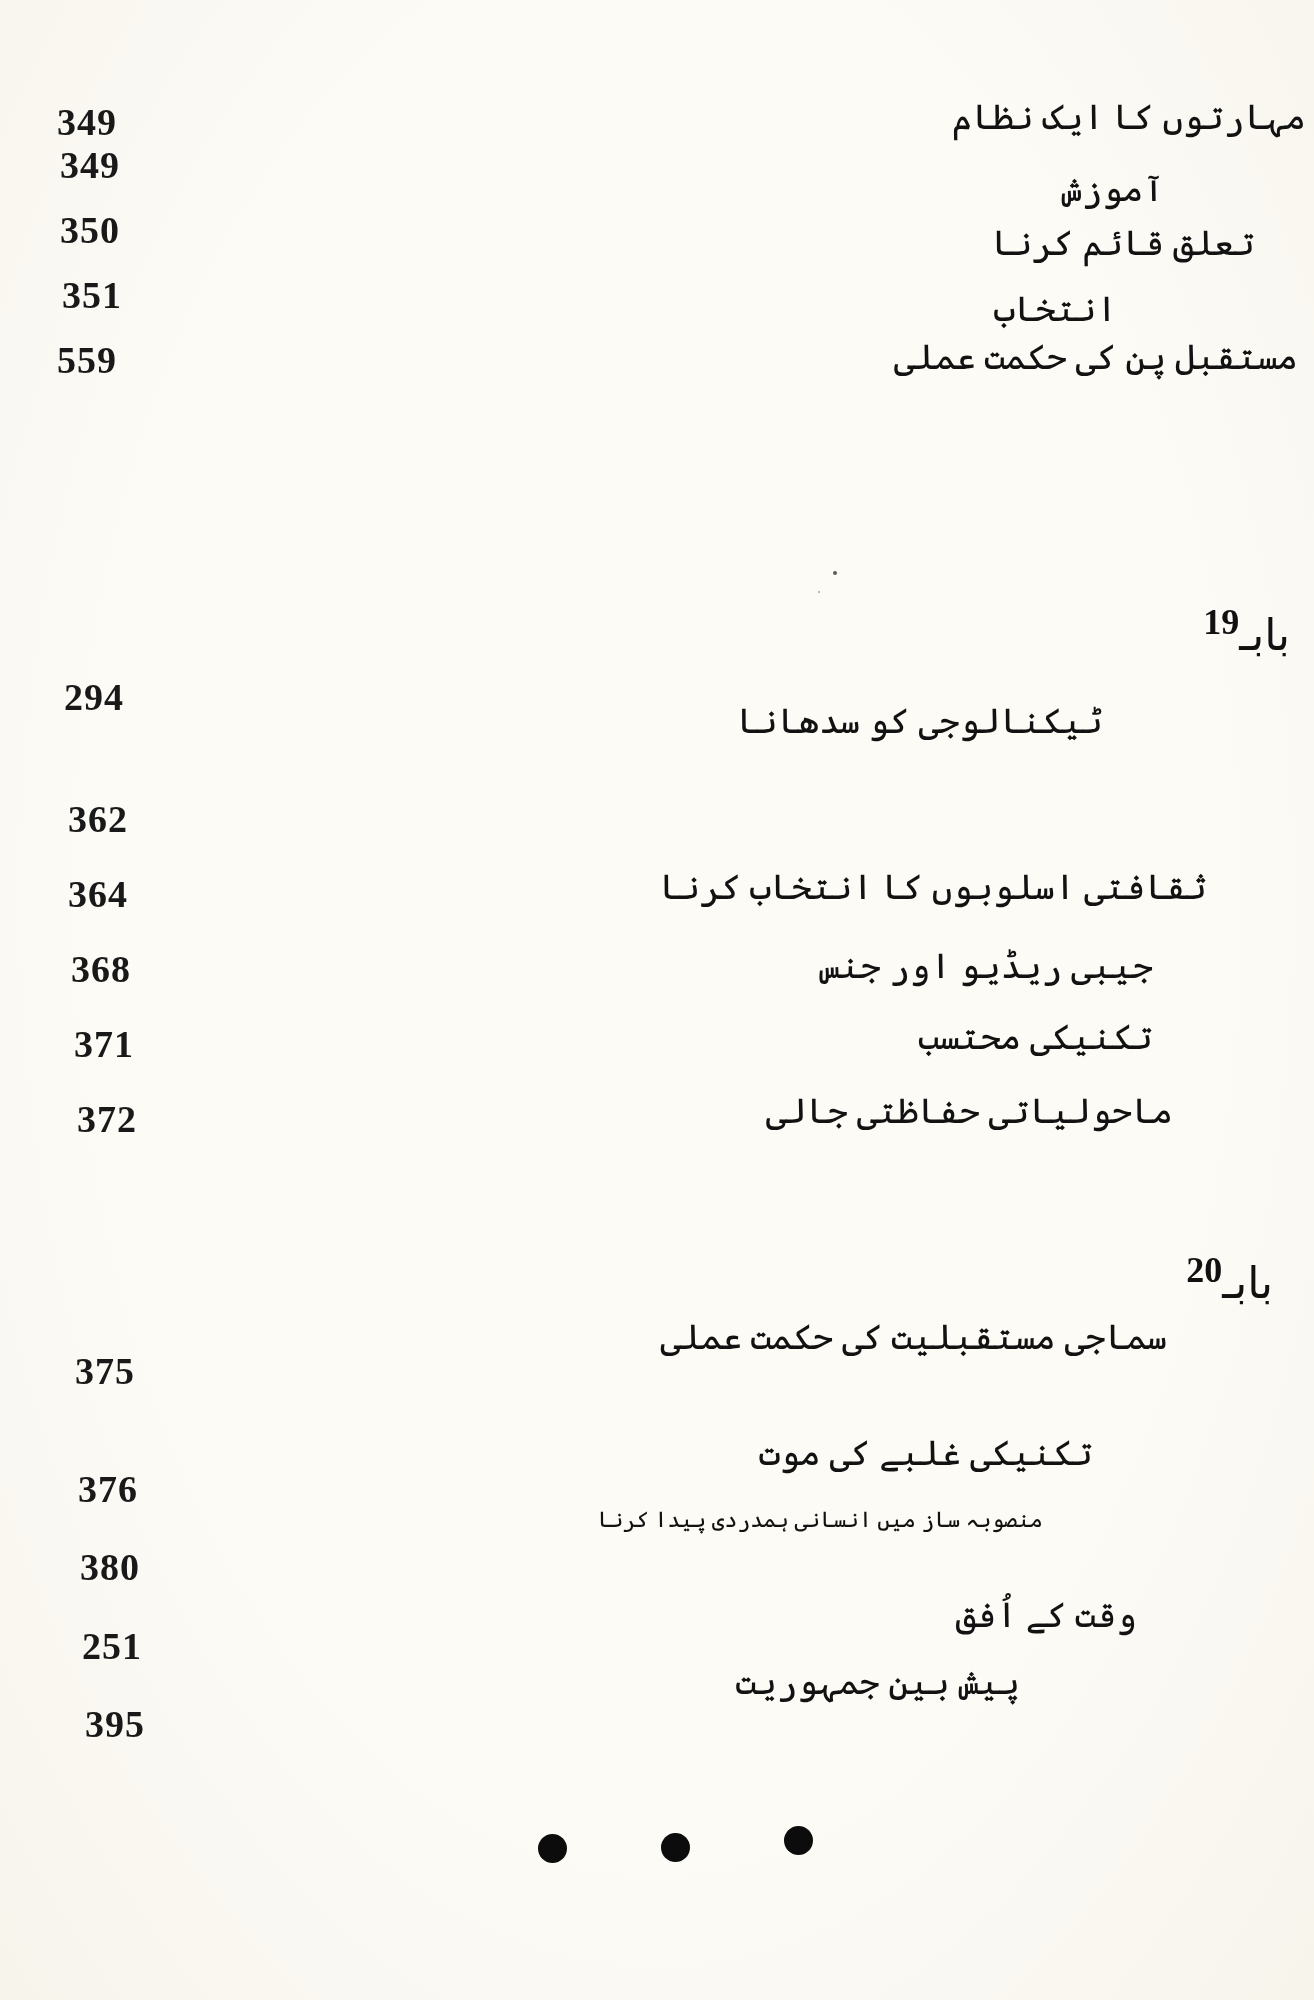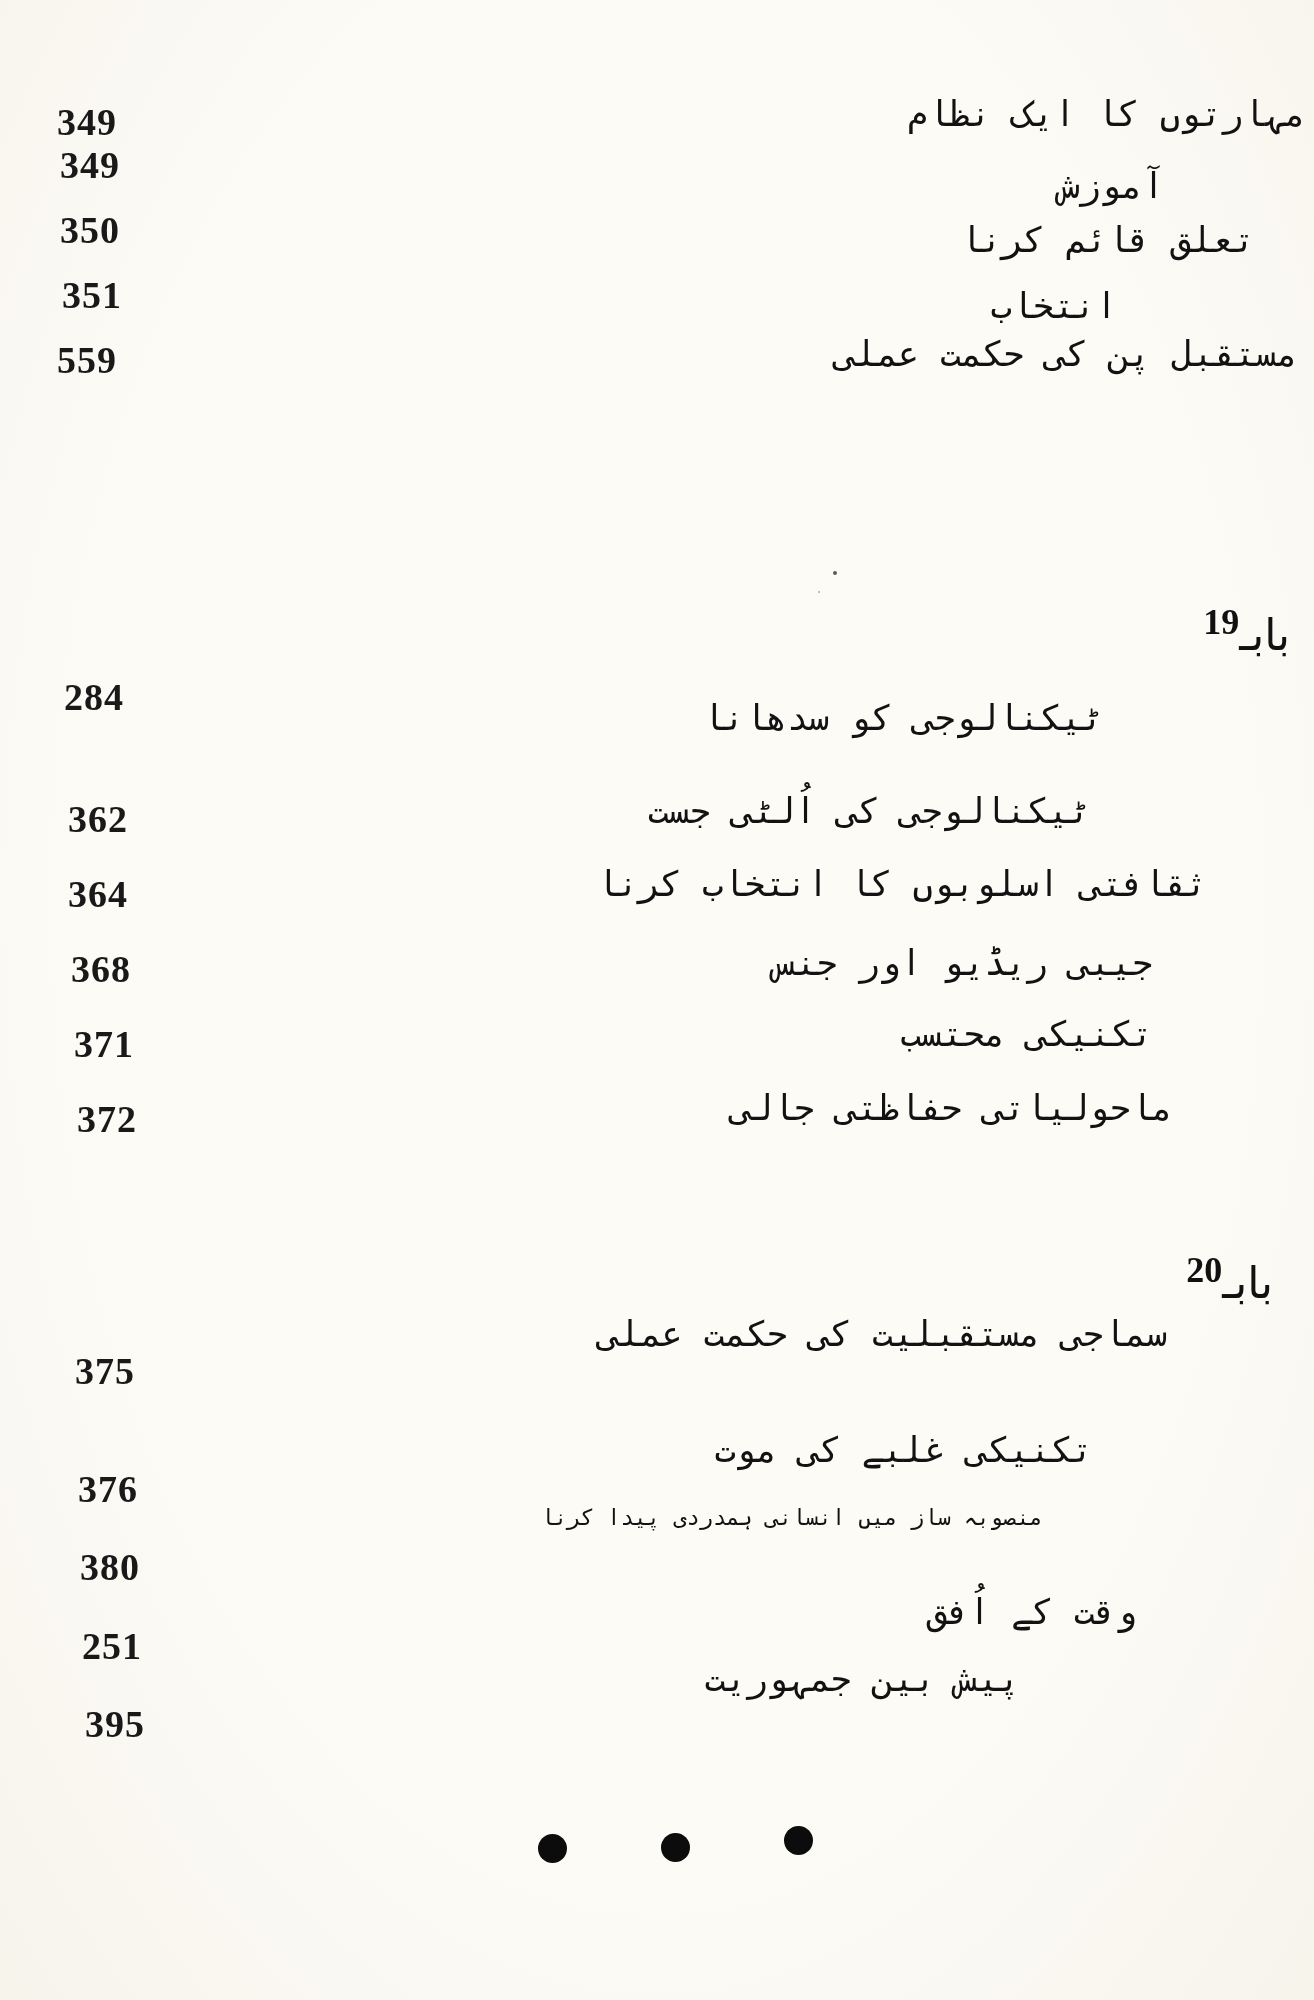--- a/index.html
+++ b/index.html
@@ -19,21 +19,21 @@
     font-size:38px;
     font-weight:600;
     letter-spacing:1px;
     color:#191919;
     line-height:1;
   }
   .title{
     position:absolute;
     direction:rtl;
     white-space:nowrap;
-    font-family:Liberation Mono, monospace;
+    font-family:Liberation Serif, serif;
     font-size:35px;
     line-height:1.25;
     color:#121212;
   }
   .title.small{font-size:22px;}
   .chapter{
     position:absolute;
     direction:rtl;
     white-space:nowrap;
     font-size:44px;
@@ -75,25 +75,24 @@
   <div class="num" style="top:276px;left:62px">351</div>
   <div class="title" style="top:288px;right:197px">انتخاب</div>
 
   <div class="num" style="top:341px;left:57px">559</div>
   <div class="title" style="top:336px;right:16px">مستقبل پن کی حکمت عملی</div>
 
   <div class="chapter" style="top:610px;right:24px">
     <span>باب</span><span class="ch-sep">ـ</span><span class="ch-num">19</span>
   </div>
 
-  <div class="num" style="top:678px;left:64px">284</div>
+  <div class="num" style="top:678px;left:64px">294</div>
   <div class="title" style="top:700px;right:211px">ٹیکنالوجی کو سدھانا</div>
 
   <div class="num" style="top:800px;left:68px">362</div>
-  <div class="title" style="top:793px;right:224px">ٹیکنالوجی کی اُلٹی جست</div>
 
   <div class="num" style="top:875px;left:68px">364</div>
   <div class="title" style="top:866px;right:107px">ثقافتی اسلوبوں کا انتخاب کرنا</div>
 
   <div class="num" style="top:950px;left:71px">368</div>
   <div class="title" style="top:945px;right:161px">جیبی ریڈیو اور جنس</div>
 
   <div class="num" style="top:1025px;left:74px">371</div>
   <div class="title" style="top:1016px;right:161px">تکنیکی محتسب</div>
 

